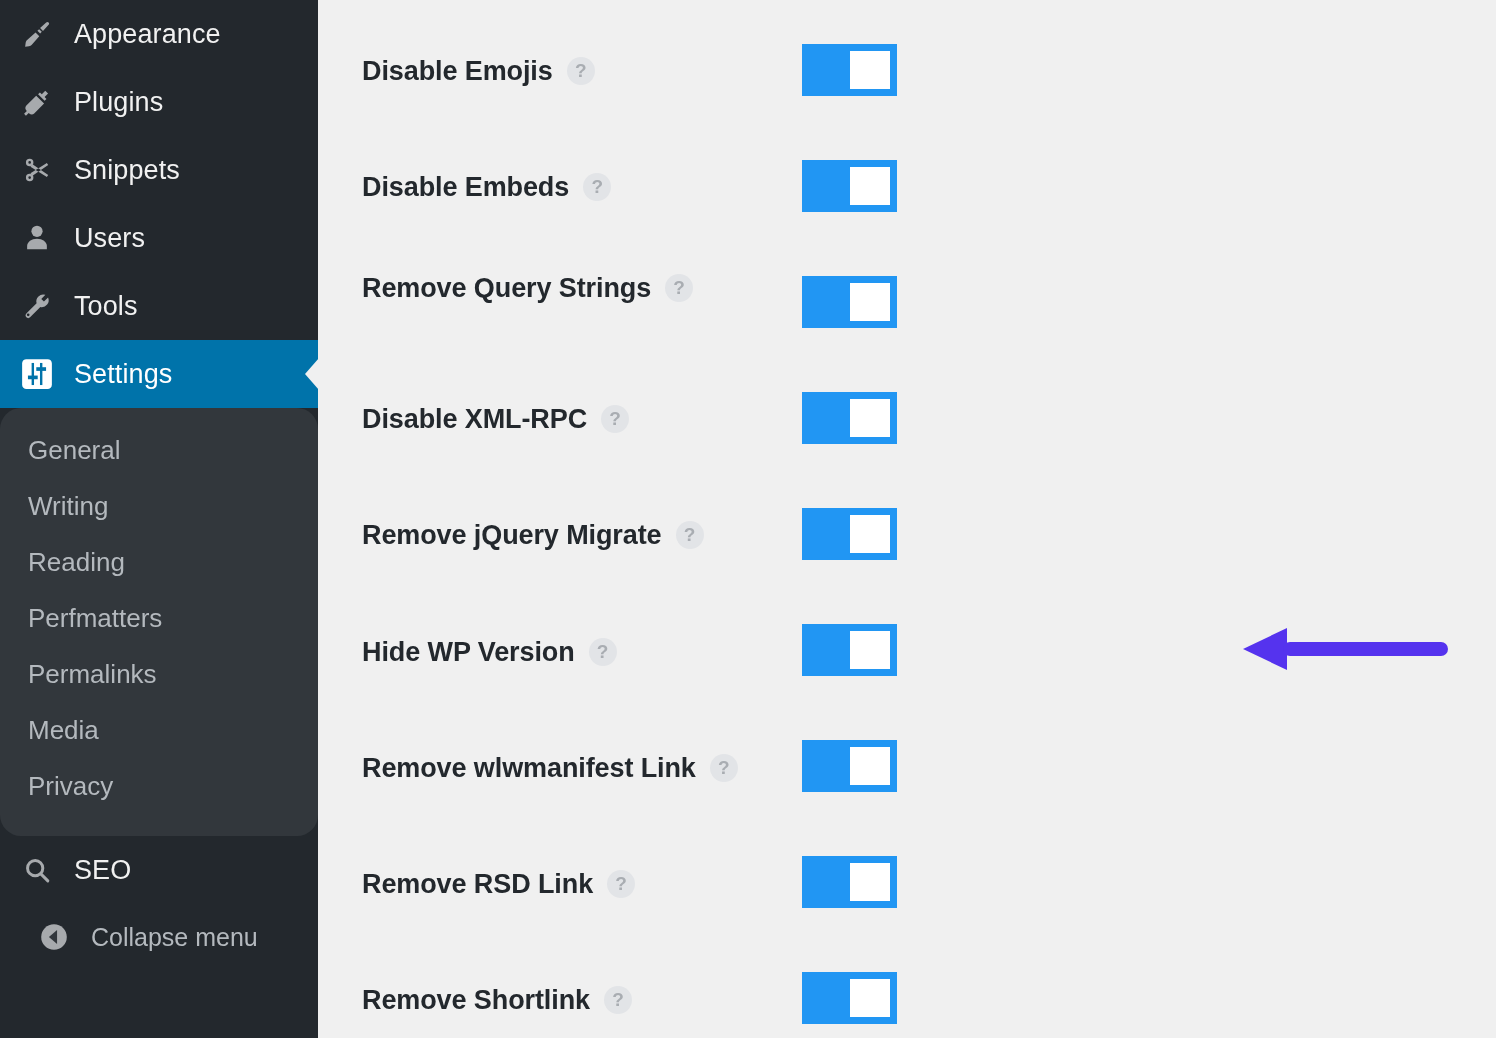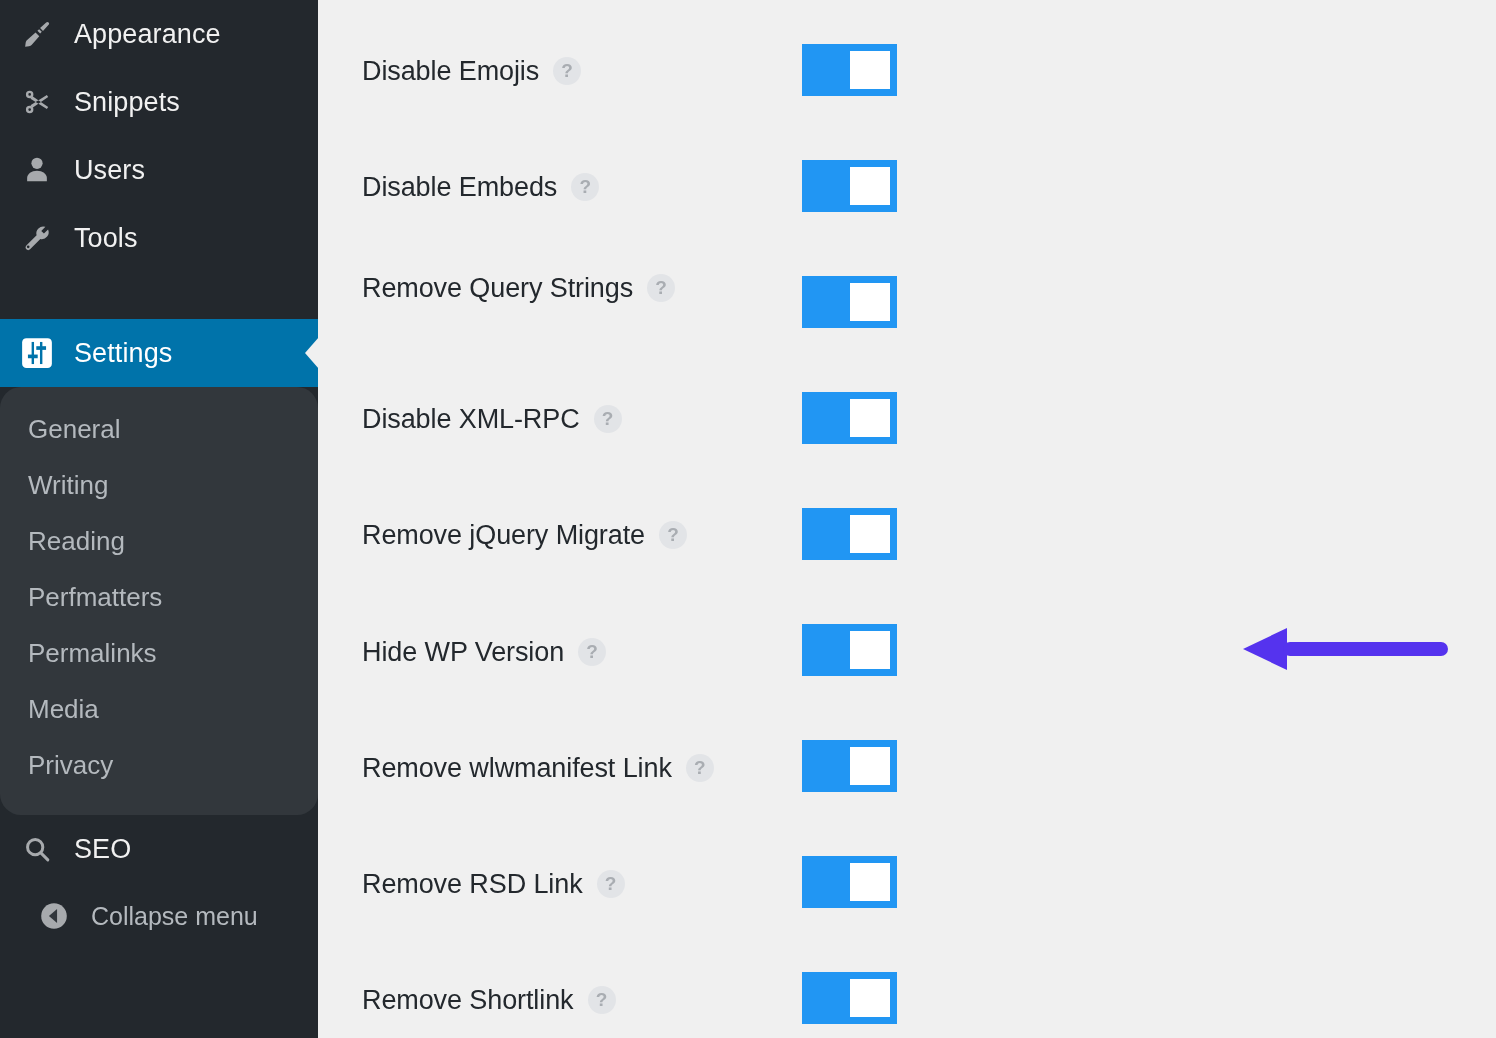--- a/index.html
+++ b/index.html
@@ -49,21 +49,20 @@
   .menu-item .mi-label {
     font-size: 27px;
     font-weight: 400;
     color: #f1f1f1;
     letter-spacing: 0.1px;
     white-space: nowrap;
   }
 
   .menu-item.current {
     background: #0073aa;
-    margin-top: 47px;
   }
   .menu-item.current .mi-label { color: #ffffff; }
   .menu-item.current::after {
     content: "";
     position: absolute;
     right: -1px;
     top: 50%;
     transform: translateY(-50%);
     border-style: solid;
     border-width: 16px 14px 16px 0;
@@ -123,21 +122,21 @@
   .opt-row {
     position: absolute;
     left: 44px;
     right: 0;
     height: 60px;
     display: flex;
     align-items: center;
   }
   .opt-label {
     font-size: 27px;
-    font-weight: 400;
+    font-weight: 700;
     color: #23282d;
     white-space: nowrap;
     letter-spacing: -0.1px;
   }
   .help-icon {
     width: 28px;
     height: 28px;
     border-radius: 50%;
     background: #e2e4e7;
     color: #a9adb2;
@@ -190,20 +189,28 @@
 
       <div class="menu-item">
         <span class="mi-icon">
           <svg width="32" height="32" viewBox="0 0 24 24" fill="#a7aaad">
             <path d="M20.7 3.3c-.5-.5-1.3-.5-1.8 0l-4.6 4.2 2.2 2.2 4.2-4.6c.5-.5.5-1.3 0-1.8zM13.6 8.4l-1.3 1.2 2.1 2.1 1.2-1.3-2-2zM10.9 10.9L4.6 16.5c-.6.5-1 1.3-1.1 2.1l-.4 2.9 2.9-.4c.8-.1 1.6-.5 2.1-1.1l5.6-6.3-2.8-2.8z"></path>
           </svg>
         </span>
         <span class="mi-label">Appearance</span>
       </div>
 
+      <div class="menu-item">
+        <span class="mi-icon">
+          <svg width="32" height="32" viewBox="0 0 24 24" fill="#a7aaad">
+            <path d="M19.5 4.9l-1.3-1.3-2.6 2.6-1.4-1.4-1.4 1.4 4.9 4.9 1.4-1.4-1.4-1.4 2.6-2.6-.8-.8zM11.4 7.3L4 14.7c-1 1-1 2.7 0 3.7l.4.4-2.1 2.1 1.4 1.4 2.1-2.1.4.4c1 1 2.7 1 3.7 0l7.4-7.4-5.9-5.9z"></path>
+          </svg>
+        </span>
+        <span class="mi-label">Plugins</span>
+      </div>
 
       <div class="menu-item">
         <span class="mi-icon">
           <svg width="32" height="32" viewBox="0 0 24 24" fill="#a7aaad">
             <path d="M6.5 3.5a2.8 2.8 0 100 5.6 2.8 2.8 0 000-5.6zm0 1.8a1 1 0 110 2 1 1 0 010-2zM6.5 14.9a2.8 2.8 0 100 5.6 2.8 2.8 0 000-5.6zm0 1.8a1 1 0 110 2 1 1 0 010-2z"></path>
             <path d="M8.6 7.6l11.8 8.1-1 1.5-12.3-7.6zM8.6 16.4L20.4 8.3l-1-1.5-12.3 7.6z"></path>
           </svg>
         </span>
         <span class="mi-label">Snippets</span>
       </div>

